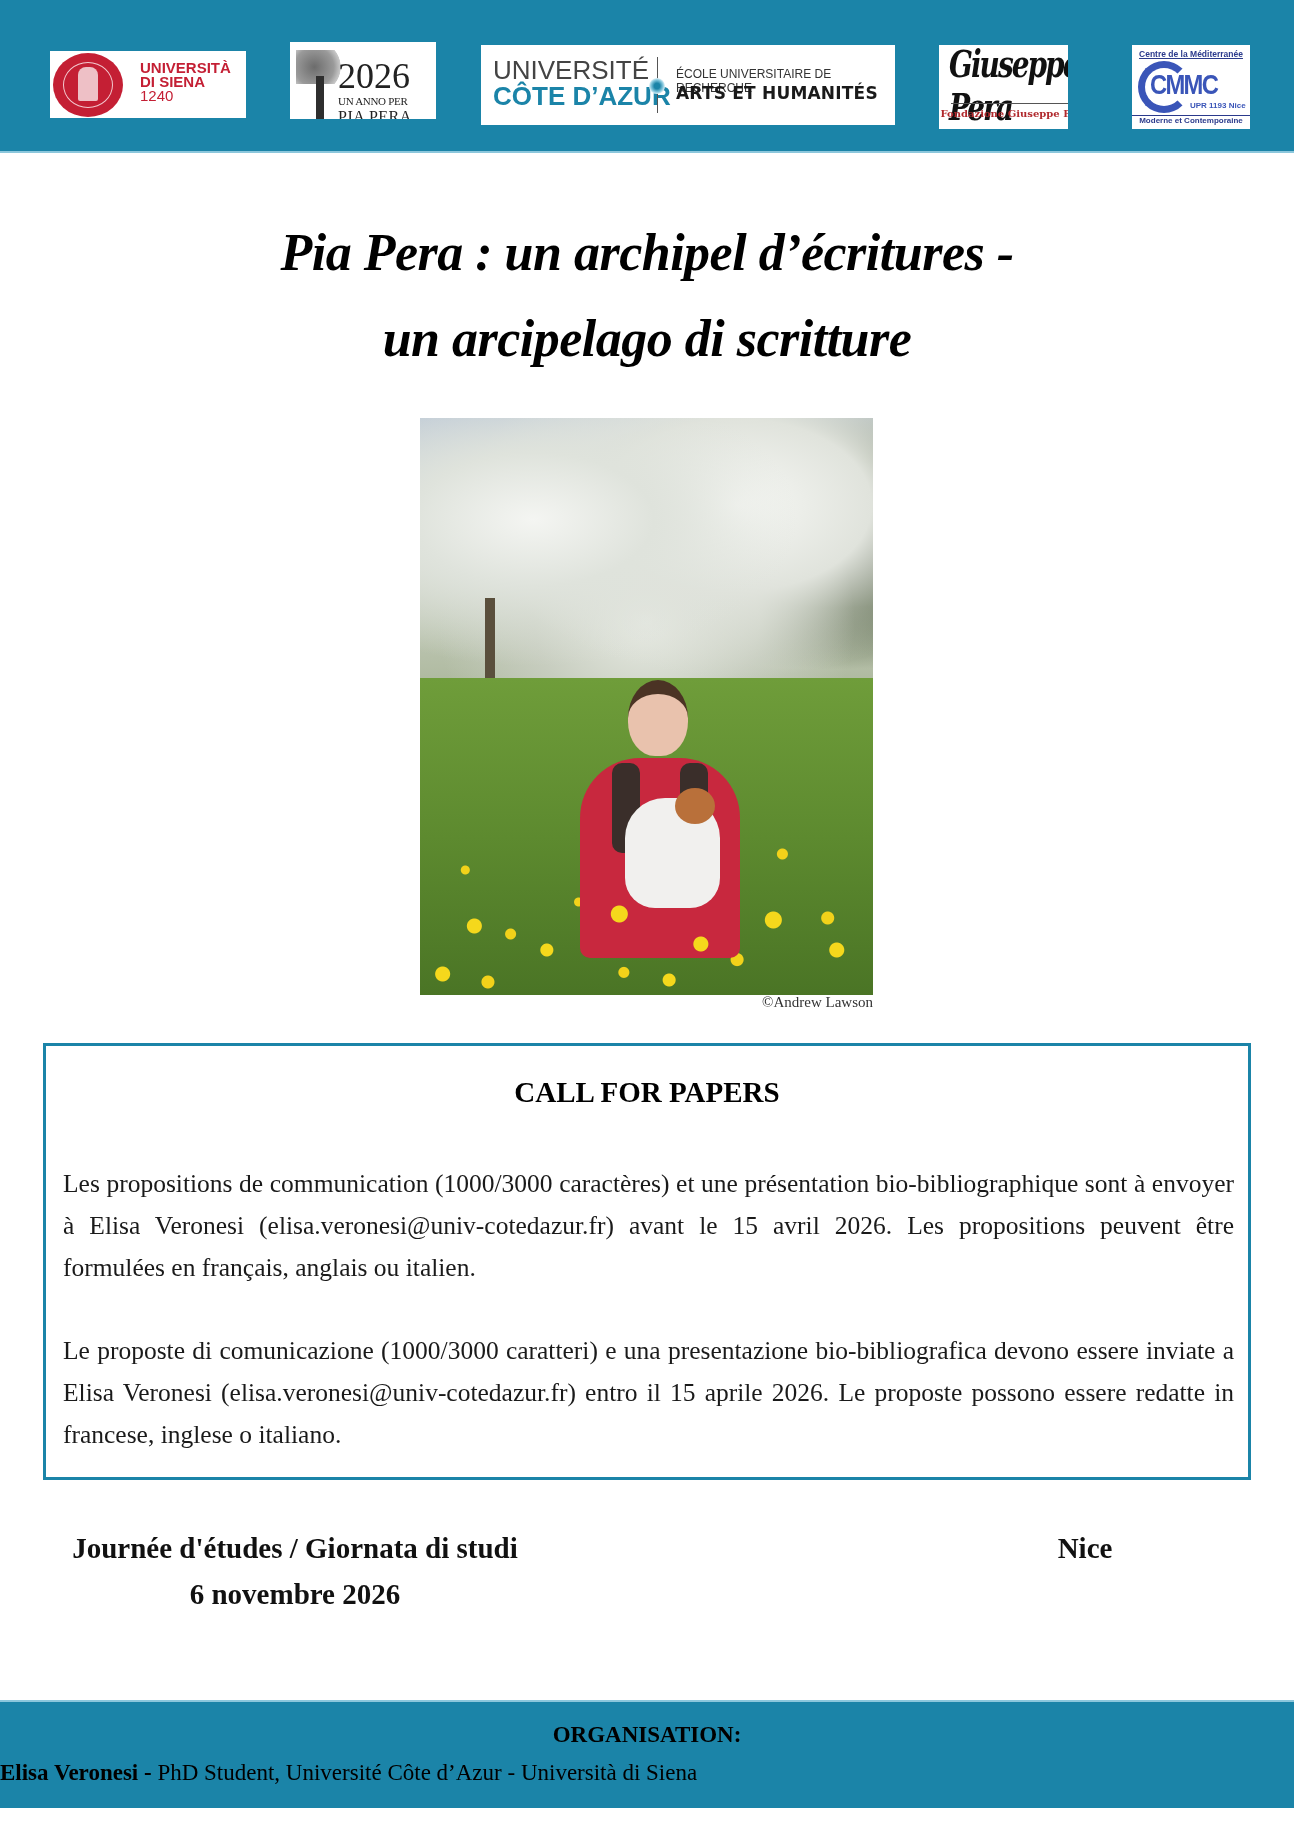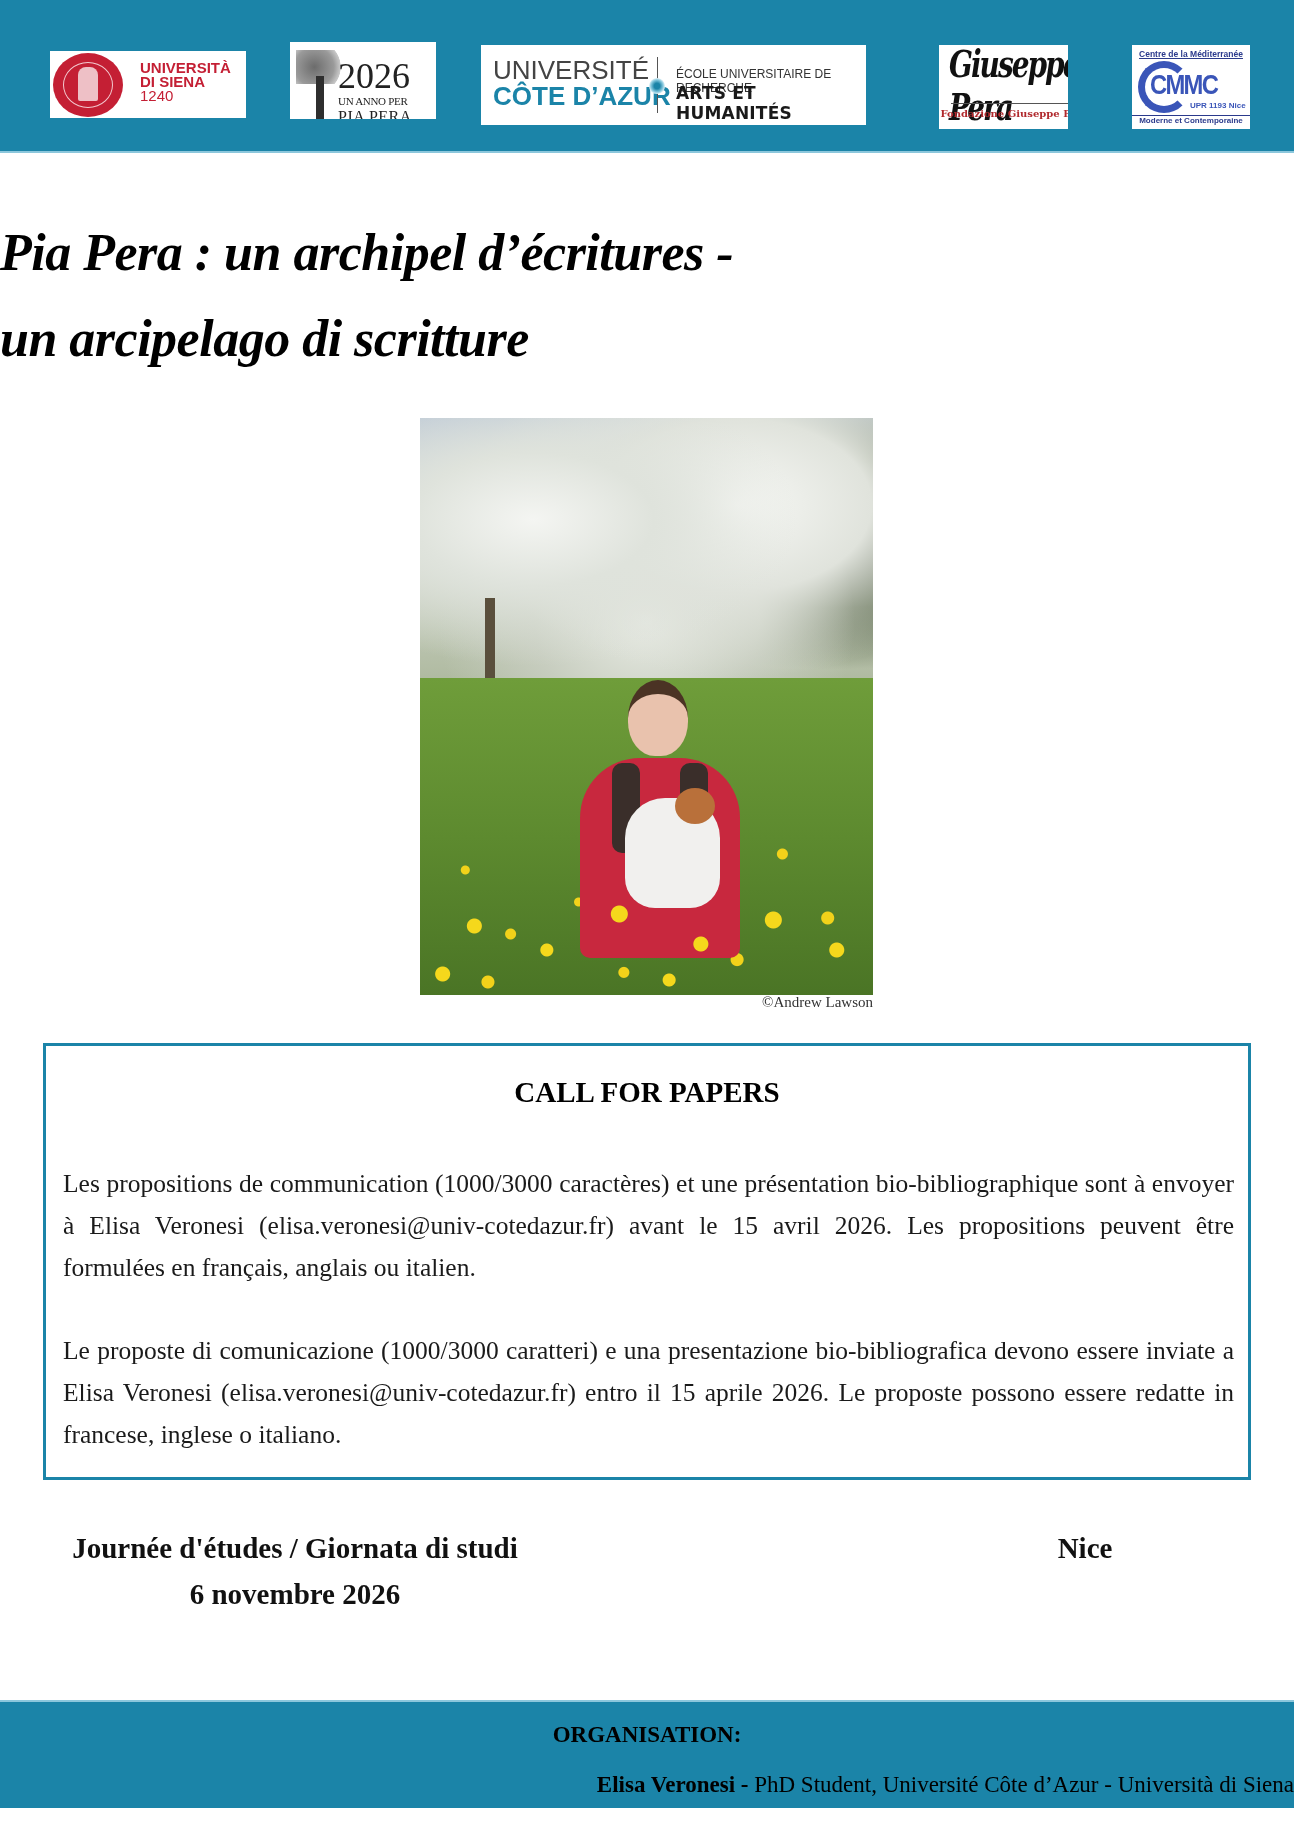--- a/index.html
+++ b/index.html
@@ -50,21 +50,21 @@
       font-family: "Liberation Serif", serif;
     }
     .anno-per {
       position: absolute; left: 48px; top: 53px; font-size: 11px; color: #222; letter-spacing: -0.3px;
     }
     .pia-pera-small {
       position: absolute; left: 48px; top: 66px; font-size: 16px; color: #222; letter-spacing: 0.5px;
     }
 
     
-    .logo-uca { left: 481px; top: 45px; width: 385px; height: 80px; }
+    .logo-uca { left: 481px; top: 45px; width: 414px; height: 80px; }
     .uca-l1 {
       position: absolute; left: 12px; top: 12px;
       font-family: "Liberation Sans", "DejaVu Sans", sans-serif;
       font-size: 26px; color: #444; letter-spacing: 0px; line-height: 26px;
     }
     .uca-l2 {
       position: absolute; left: 12px; top: 38px;
       font-family: "Liberation Sans", "DejaVu Sans", sans-serif;
       font-size: 26px; font-weight: bold; color: #1b84a8; line-height: 26px;
     }
@@ -115,21 +115,21 @@
       font-size: 8px; font-weight: bold; color: #3a55b8;
     }
     .cmmc-bottom {
       position: absolute; left: 0; width: 118px; top: 70px; text-align: center;
       font-family: "Liberation Sans", "DejaVu Sans", sans-serif; font-size: 8px; font-weight: bold; color: #2b3a8c;
       border-top: 1px solid #2b3a8c;
     }
 
     
     .title {
-      position: absolute; left: 0; width: 1294px; top: 210px; text-align: left;
+      position: absolute; left: 0; width: 1294px; top: 210px; text-align: center;
       font-family: "Liberation Serif", "DejaVu Serif", serif; font-style: italic; font-weight: bold;
       font-size: 52px; line-height: 86px; color: #000; letter-spacing: -0.5px;
     }
 
     
     .photo {
       position: absolute; left: 420px; top: 418px; width: 453px; height: 577px; overflow: hidden;
       background: #7fae47;
     }
     .photo .sky {
@@ -220,22 +220,22 @@
     
     .footer-band {
       position: absolute; left: 0; top: 1700px; width: 1294px; height: 108px;
       background: #1b84a8; border-top: 2px solid #8cc7dc;
     }
     .org-title {
       position: absolute; left: 0; width: 100%; top: 20px; text-align: center;
       font-family: "Liberation Serif", serif; font-weight: bold; font-size: 23px; color: #000;
     }
     .org-line {
-      position: absolute; left: 0; width: 100%; top: 58px; text-align: right;
-      font-family: "Liberation Serif", serif; font-size: 23px; color: #000; margin-top: 12px;
+      position: absolute; left: 0; width: 100%; top: 58px; text-align: left;
+      font-family: "Liberation Serif", serif; font-size: 23px; color: #000;
     }
     .org-line .name { font-weight: bold; }
   </style>
 </head>
 <body>
 
 <header class="header-band">
   <div class="logo logo-siena">
     <div class="siena-seal">
       <div class="inner"></div>

